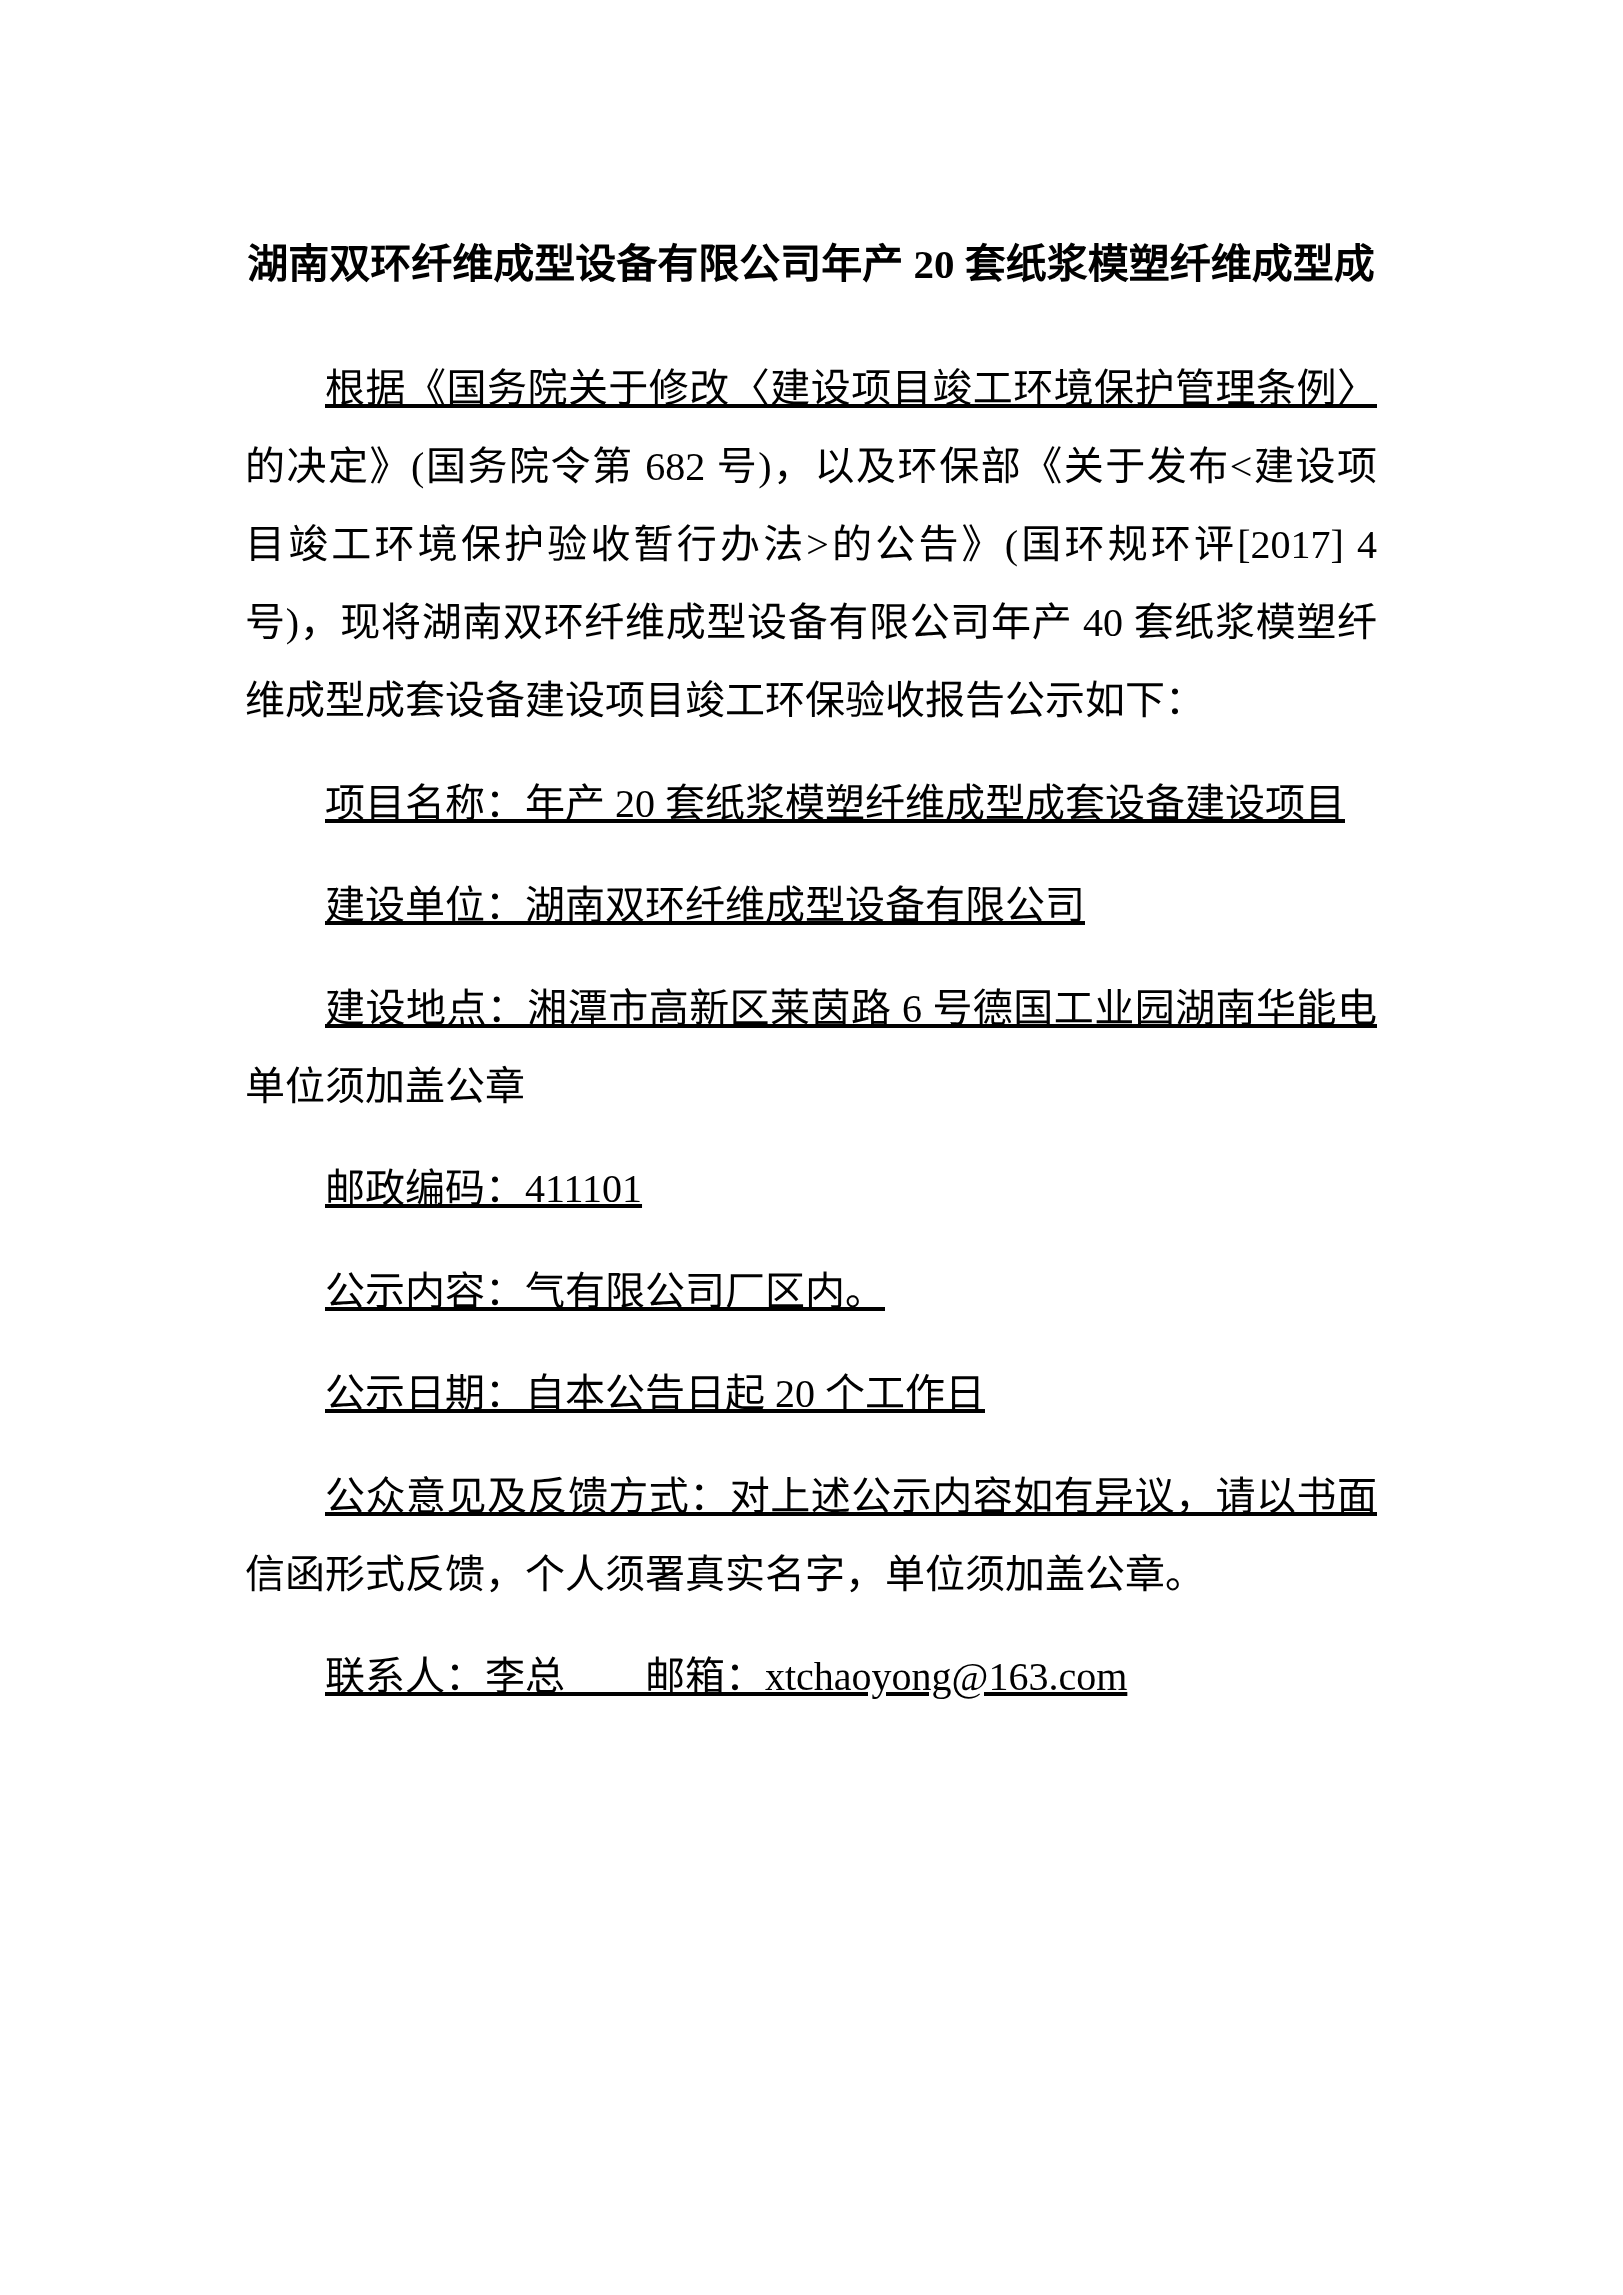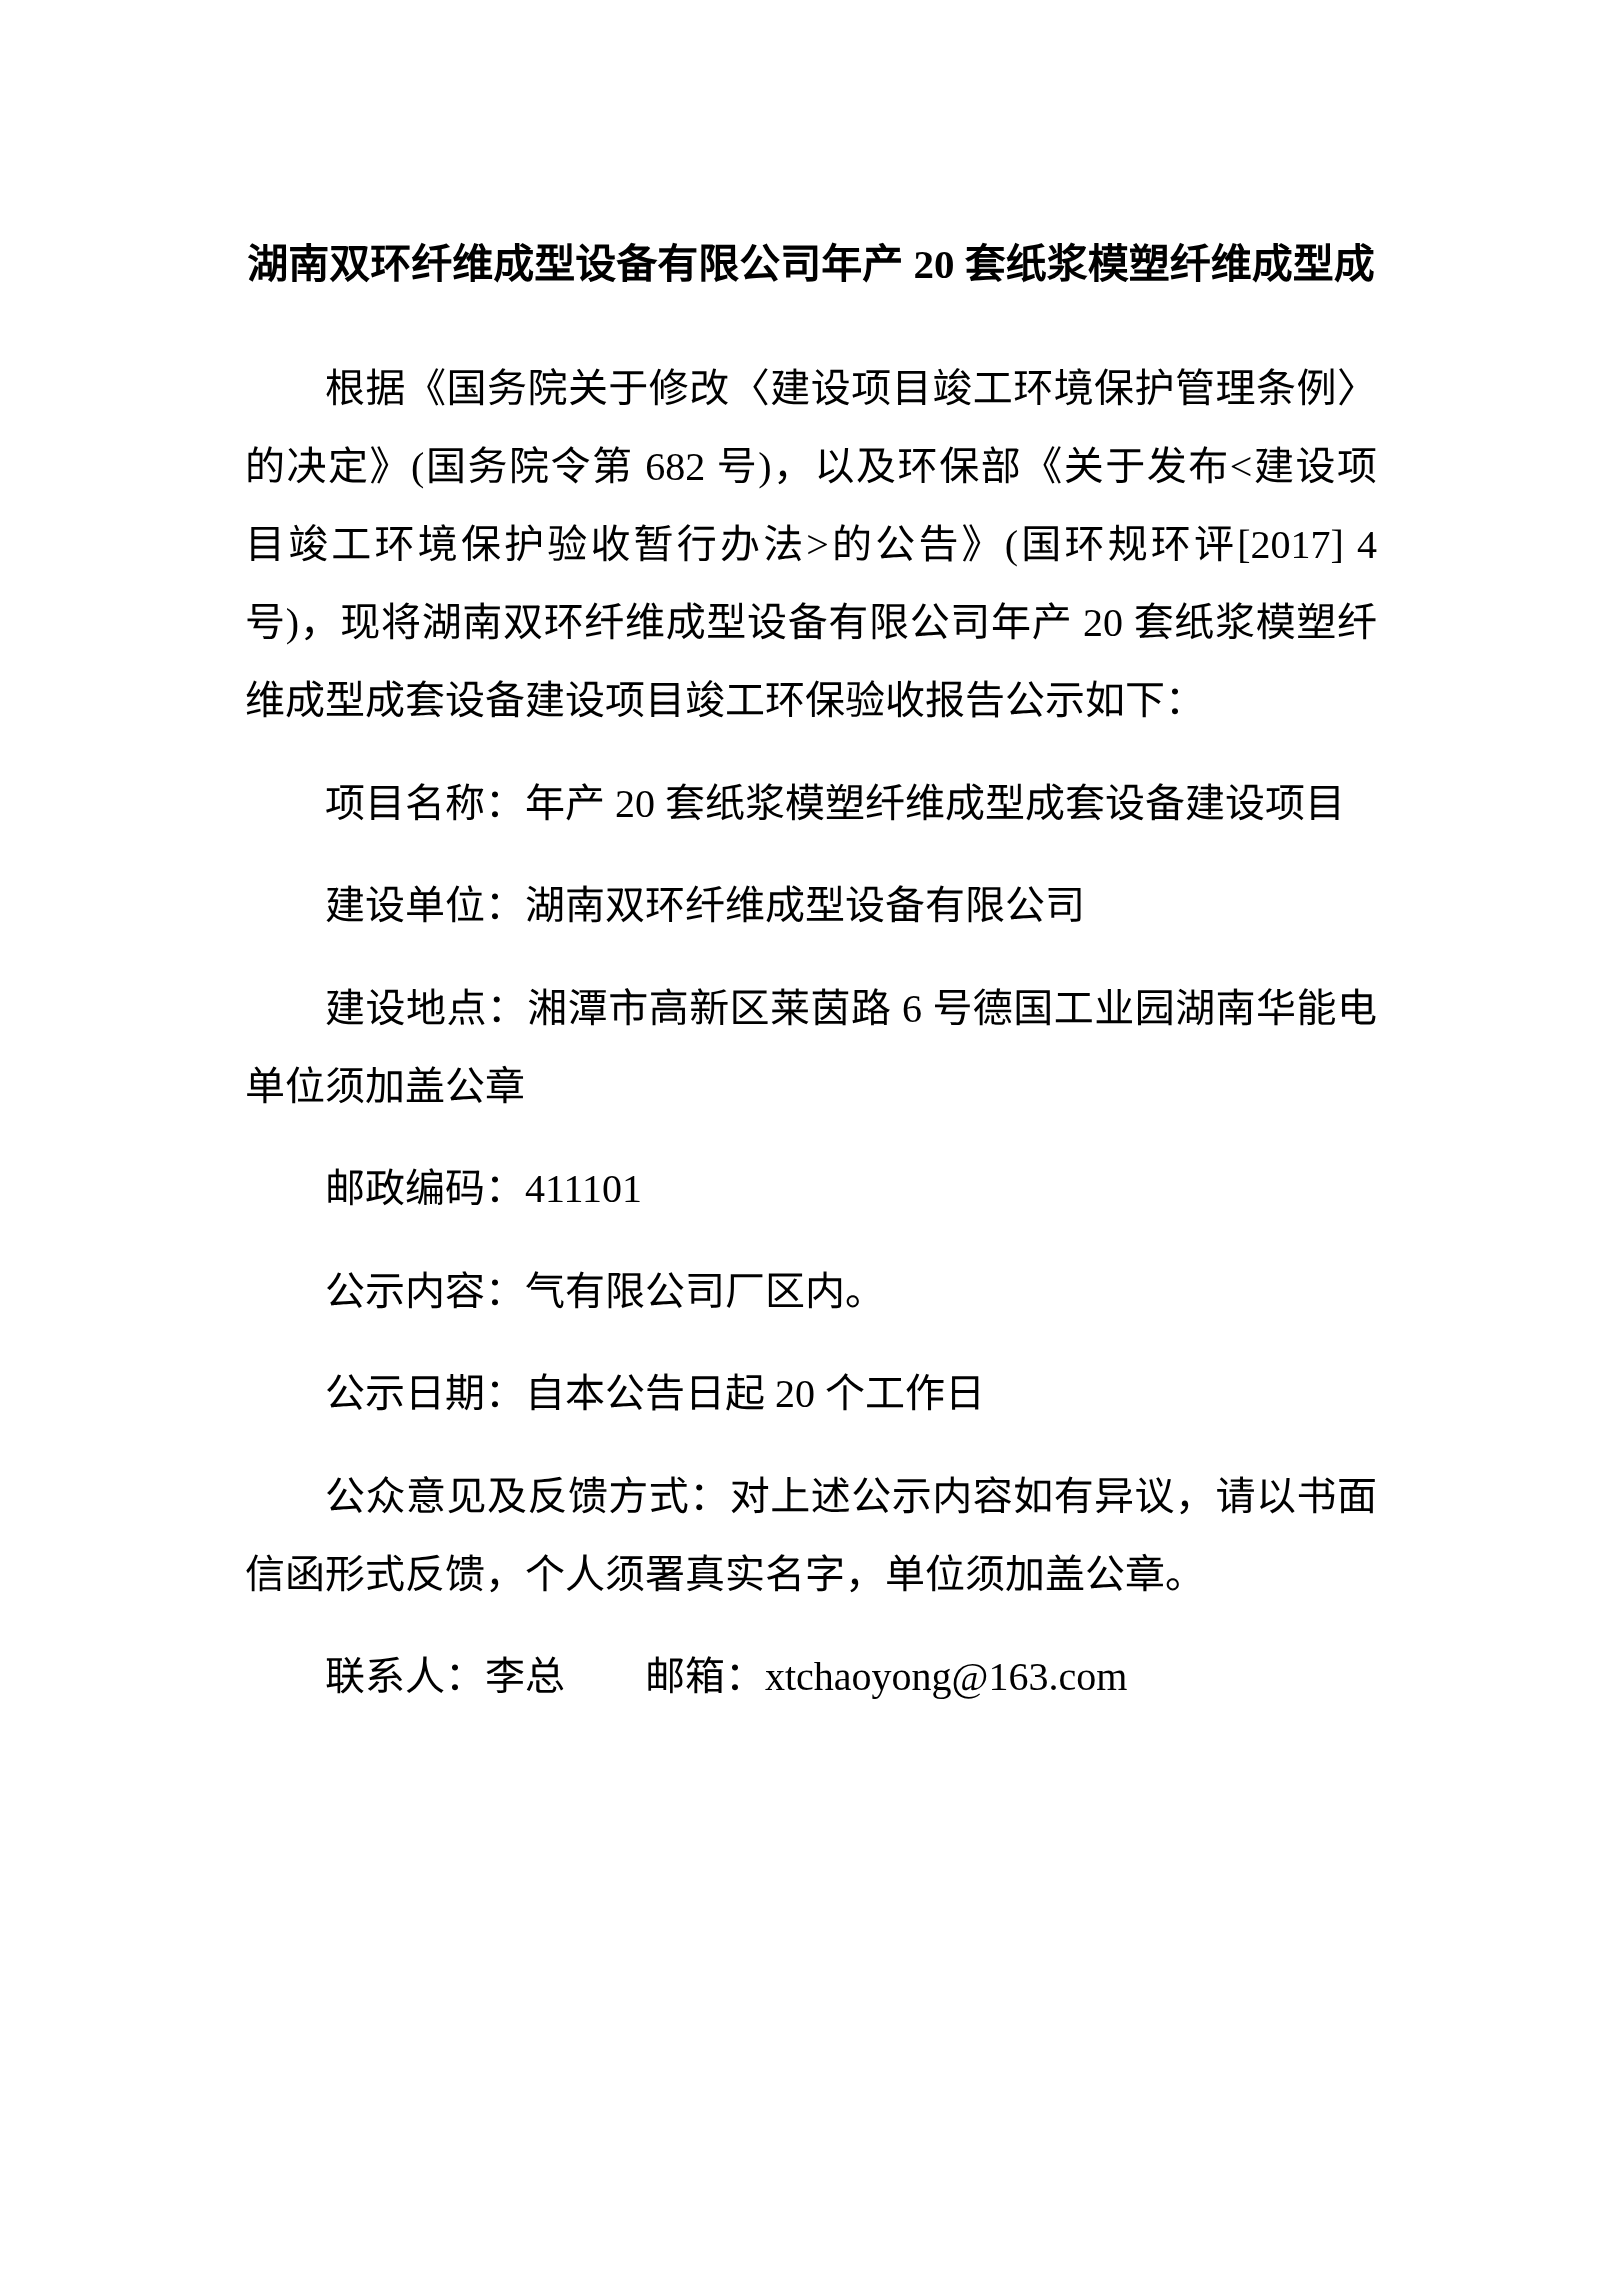--- a/index.html
+++ b/index.html
@@ -33,40 +33,41 @@
     font-size: 40px;
     line-height: 78px;
     margin: 0 0 24.5px 0;
     padding: 0;
   }
   .ln {
     display: block;
   }
   .ln.first {
     text-indent: 2em;
+    text-decoration: underline;
   }
   .ln.just {
     text-align: justify;
     text-align-last: justify;
   }
 </style>
 </head>
 <body>
 
 <div class="page">
 
   <h1 class="title">
     <span class="tline">湖南双环纤维成型设备有限公司年产 20 套纸浆模塑纤维成型成</span>
   </h1>
 
   <p class="para">
     <span class="ln first just">根据《国务院关于修改〈建设项目竣工环境保护管理条例〉</span>
     <span class="ln just">的决定》(国务院令第 682 号)，以及环保部《关于发布&lt;建设项</span>
     <span class="ln just">目竣工环境保护验收暂行办法&gt;的公告》(国环规环评[2017] 4</span>
-    <span class="ln just">号)，现将湖南双环纤维成型设备有限公司年产 20 套纸浆模塑纤</span>
+    <span class="ln just">号)，现将湖南双环纤维成型设备有限公司年产 40 套纸浆模塑纤</span>
     <span class="ln">维成型成套设备建设项目竣工环保验收报告公示如下：</span>
   </p>
 
   <p class="para">
     <span class="ln first">项目名称：年产 20 套纸浆模塑纤维成型成套设备建设项目</span>
   </p>
 
   <p class="para">
     <span class="ln first">建设单位：湖南双环纤维成型设备有限公司</span>
   </p>

